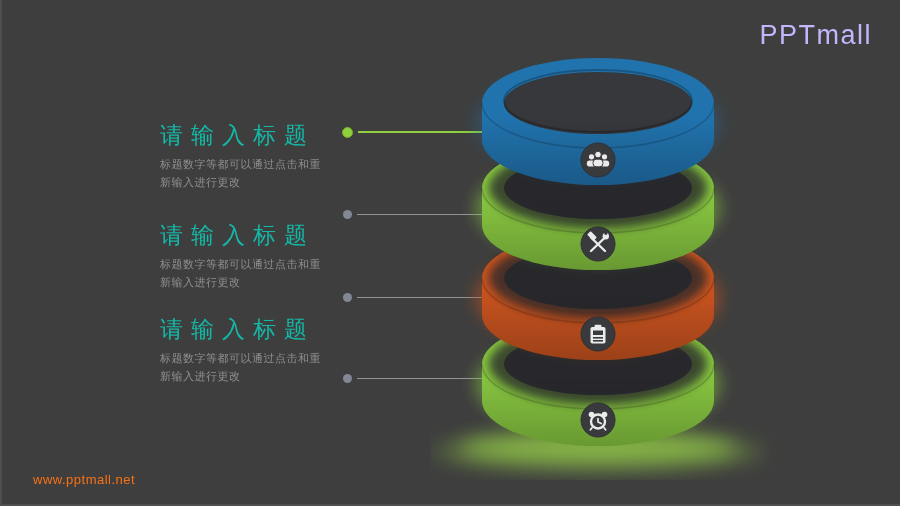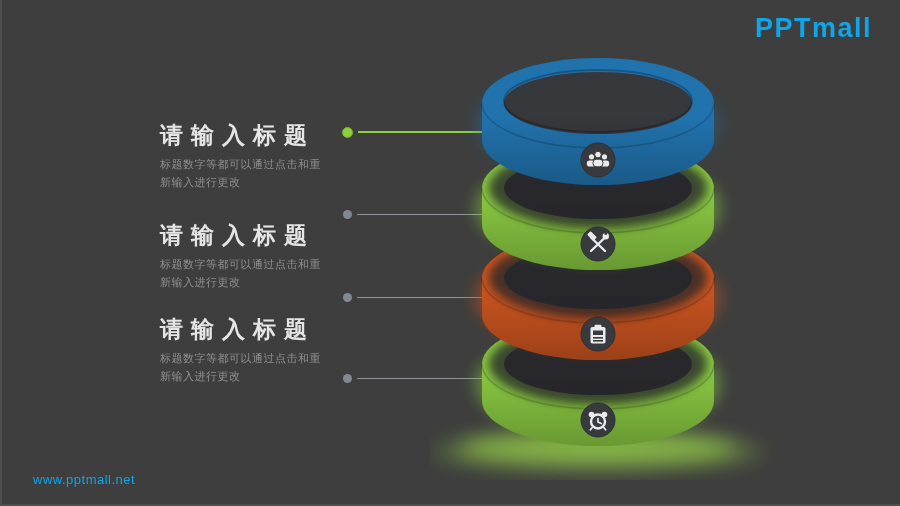--- a/index.html
+++ b/index.html
@@ -4,38 +4,38 @@
 <style>
   html,body{margin:0;padding:0;}
   body{
     width:900px;height:506px;overflow:hidden;position:relative;
     background:#3e3e3e;
     font-family:"Liberation Sans","DejaVu Sans",sans-serif;
   }
   .slide{position:absolute;inset:0;}
   .edge{position:absolute;inset:0;border-left:2px solid #4e4e4e;border-bottom:2px solid #4e4e4e;pointer-events:none;}
   .logo{
-    position:absolute;top:13px;right:28px;
-    font-size:27px;font-weight:700;color:#0ea5e9;letter-spacing:1.5px;
+    position:absolute;top:20px;right:28px;
+    font-size:27px;font-weight:400;color:#c4b5fd;letter-spacing:1.5px;
   }
   .text-block{position:absolute;left:160px;width:220px;}
   .tb-title{
-    font-size:23px;font-weight:bold;color:#e5e5e5;
+    font-size:23px;font-weight:normal;color:#14b8a6;
     letter-spacing:8px;white-space:nowrap;
   }
   .tb-desc{margin-top:4px;font-size:11px;line-height:18px;color:#8f8f8f;letter-spacing:.5px;}
   .connector{position:absolute;left:342px;display:flex;align-items:center;gap:5px;height:12px;}
   .dot{border-radius:50%;flex:0 0 auto;}
   .c-green .dot{width:11px;height:11px;background:#8fce3c;border:1px solid #76b227;box-sizing:border-box;}
   .c-green .line{width:130px;height:2px;background:#8fce3c;}
   .c-gray .dot{width:9px;height:9px;background:#828893;margin-left:1px;}
   .c-gray .line{width:131px;height:1px;background:#8f9399;}
   .footer{
     position:absolute;left:33px;top:472px;
-    font-size:13px;color:#0ea5e9;letter-spacing:.5px;
+    font-size:13px;color:#f97316;letter-spacing:.5px;
   }
   .stack{position:absolute;left:430px;top:40px;}
 </style>
 </head>
 <body>
 
 <div class="slide">
 
   <div class="logo">PPTmall</div>
 

